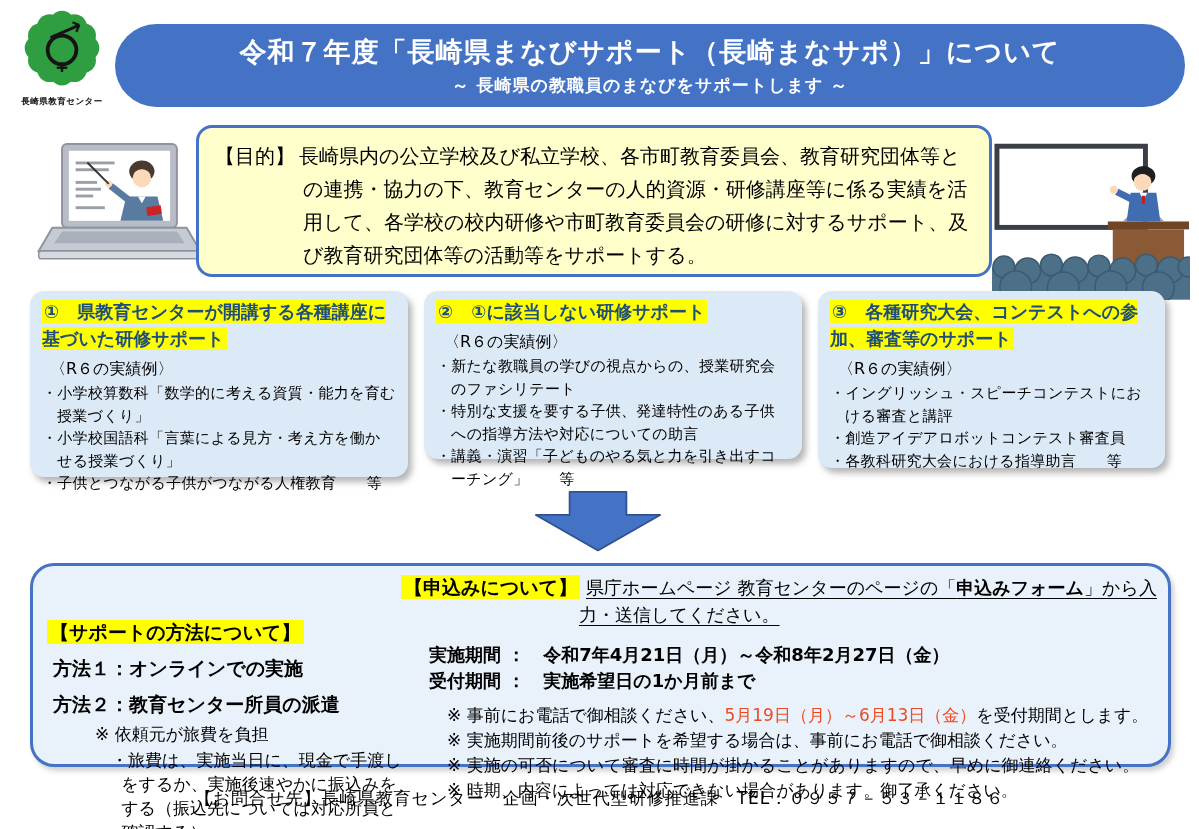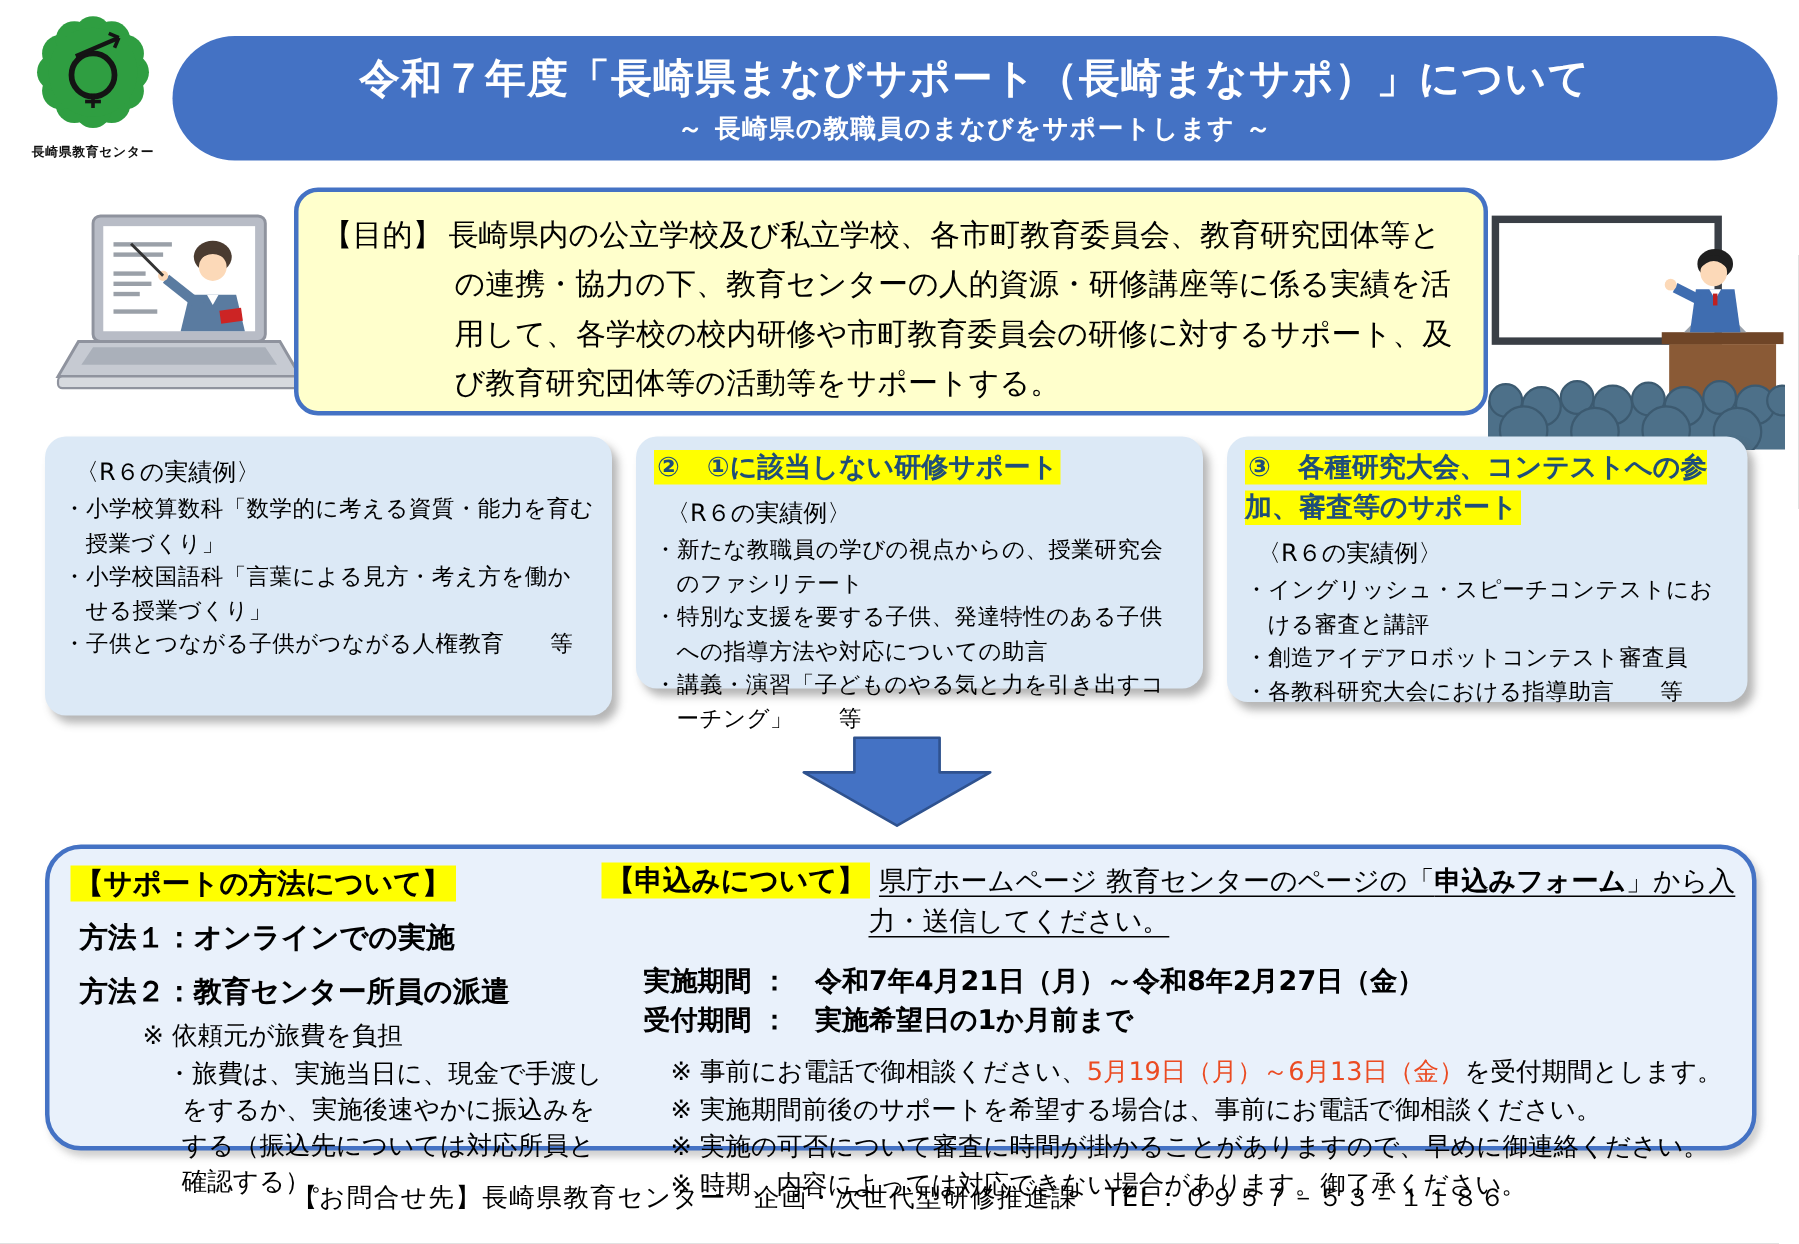--- a/index.html
+++ b/index.html
@@ -54,21 +54,21 @@
   
   .down-arrow{position:absolute;left:527px;top:487px;}
 
   
   .bottom-box{position:absolute;left:30px;top:563px;width:1141px;height:204px;
     background:var(--bottom-fill);border:3.5px solid var(--banner-blue);border-radius:24px;
     box-shadow:3px 4px 5px rgba(120,120,120,0.35);}
   .hl2{background:var(--hl-yellow);padding:1px 3px;}
 
   .methods{position:absolute;left:14px;top:10px;width:350px;}
-  .methods-heading{font-size:19px;font-weight:bold;color:#000;}
+  .methods-heading{font-size:19px;font-weight:bold;color:#000;margin-top:44px;}
   .method-line{font-size:19px;font-weight:bold;color:#000;margin-top:10px;margin-left:6px;}
   .method-note{font-size:17px;color:#000;margin-top:5px;margin-left:48px;}
   .method-detail{font-size:17px;color:#000;margin-top:2px;margin-left:64px;width:292px;
     line-height:24px;padding-left:0.6em;text-indent:-0.6em;}
 
   .application{position:absolute;left:368px;top:8px;width:772px;}
   .app-heading{font-size:18px;color:#000;line-height:27px;padding-left:178px;text-indent:-178px;}
   .app-label{font-size:19px;font-weight:bold;}
   .app-instruction{text-decoration:underline;text-underline-offset:4px;}
   .app-instruction b{font-weight:bold;}
@@ -177,20 +177,21 @@
         <circle cx="198" cy="132" r="10"></circle>
         <circle cx="24" cy="152" r="16"></circle>
           <circle cx="72" cy="153" r="16"></circle>
         <circle cx="120" cy="152" r="16"></circle>
           <circle cx="168" cy="153" r="16"></circle>
       </g>
     </svg>
   </div>
 
   <div class="sbox sbox1">
+    <div class="sbox-title"><span class="hl">①　県教育センターが開講する各種講座に基づいた研修サポート</span></div>
     <div class="sbox-exlabel">〈R６の実績例〉</div>
     <ul>
       <li>・小学校算数科「数学的に考える資質・能力を育む授業づくり」</li>
       <li>・小学校国語科「言葉による見方・考え方を働かせる授業づくり」</li>
       <li>・子供とつながる子供がつながる人権教育　　等</li>
     </ul>
   </div>
 
   <div class="sbox sbox2">
     <div class="sbox-title"><span class="hl">②　①に該当しない研修サポート</span></div>

